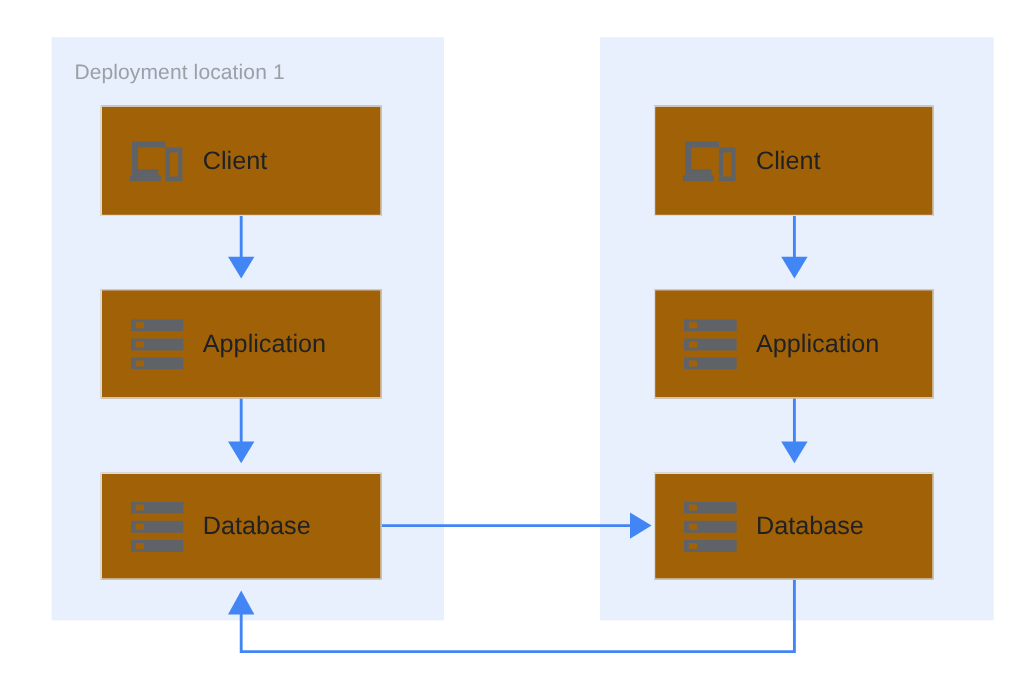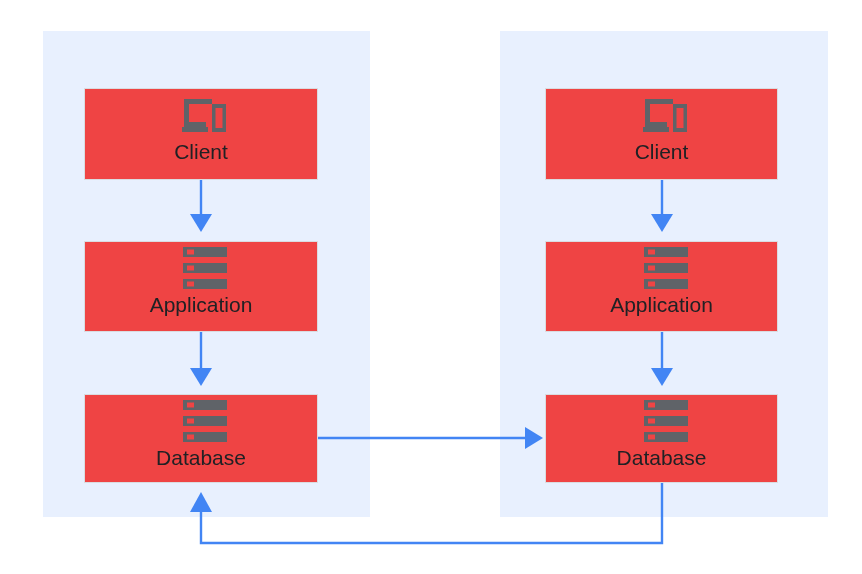--- a/index.html
+++ b/index.html
@@ -29,25 +29,25 @@
     color: #9aa0a6;
     font-size: 17.5px;
     line-height: 1;
     letter-spacing: 0.1px;
     white-space: nowrap;
   }
 
   
   .node {
     position: absolute;
-    background: #ef4444;
+    background: #a16207;
     border: 1px solid #dadce0;
     box-sizing: border-box;
     display: flex;
-    flex-direction: column;
+    flex-direction: row;
     align-items: center;
     justify-content: flex-start;
   }
   .node-icon {
     flex: 0 0 auto;
     width: 52px;
     height: 52px;
     margin-left: 20px;
     margin-right: 12px;
     display: flex;
@@ -71,20 +71,21 @@
     height: 574px;
     pointer-events: none;
   }
 </style>
 </head>
 <body>
 
 <div id="canvas">
 
   <div class="zone" style="left:43px; top:31px; width:327px; height:486px;"></div>
+  <div class="zone-label" style="left:62px; top:52px;">Deployment location 1</div>
 
   <div class="zone" style="left:500px; top:31px; width:328px; height:486px;"></div>
 
   <svg id="connectors" viewBox="0 0 862 574" xmlns="http://www.w3.org/2000/svg">
     <defs>
       <marker id="arrowhead" markerWidth="9" markerHeight="9" refX="1.2" refY="4.5" orient="auto" markerUnits="strokeWidth">
         <path d="M 0 0 L 9 4.5 L 0 9 z" fill="#4285f4"></path>
       </marker>
     </defs>
 

